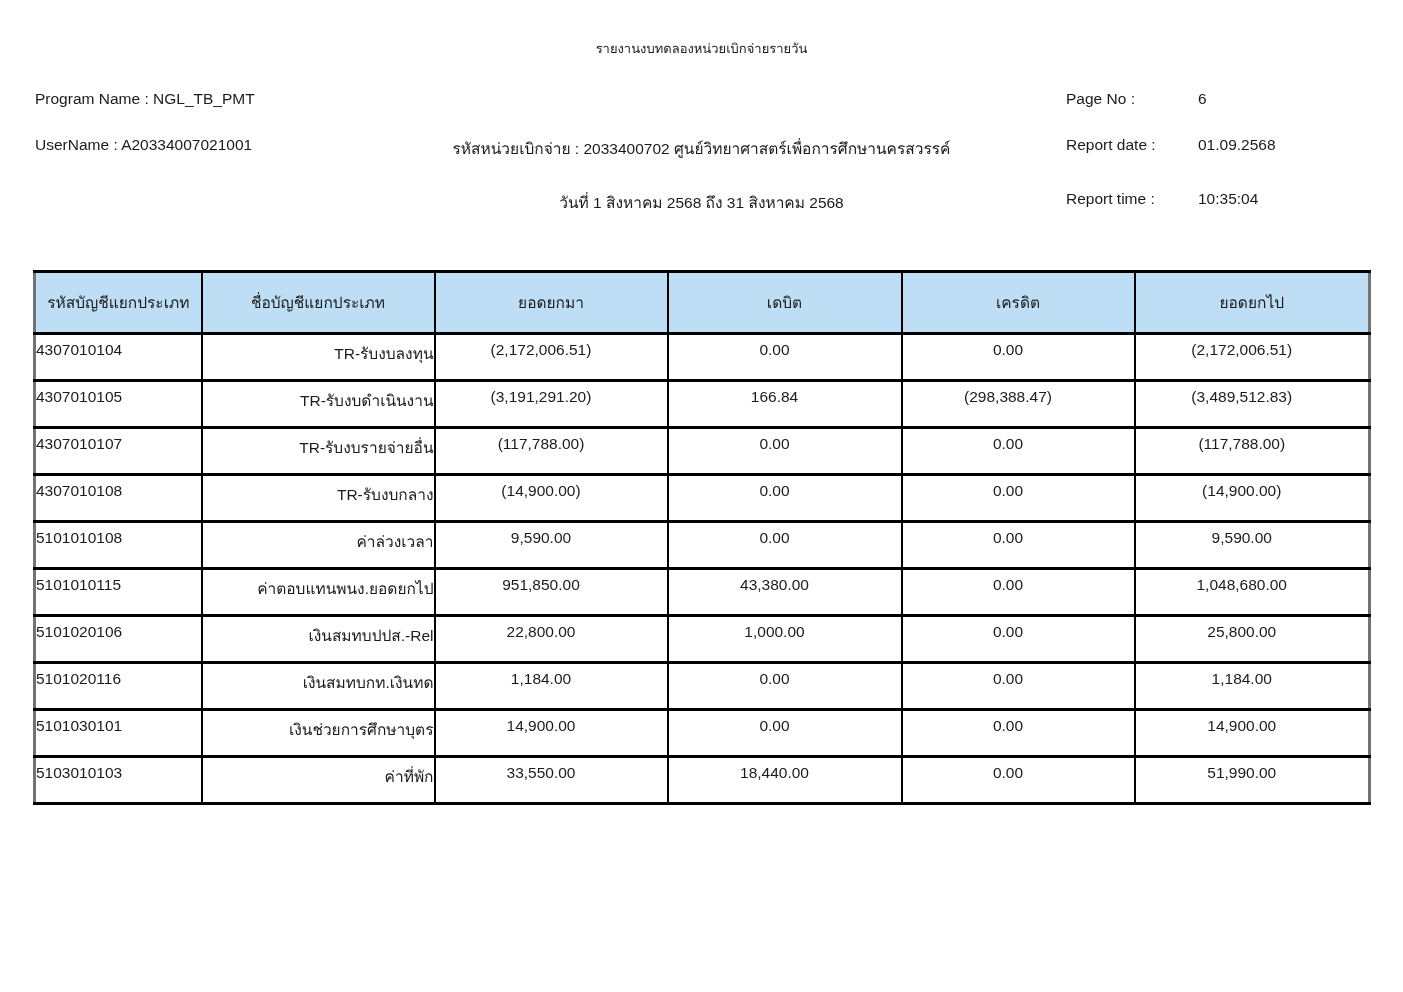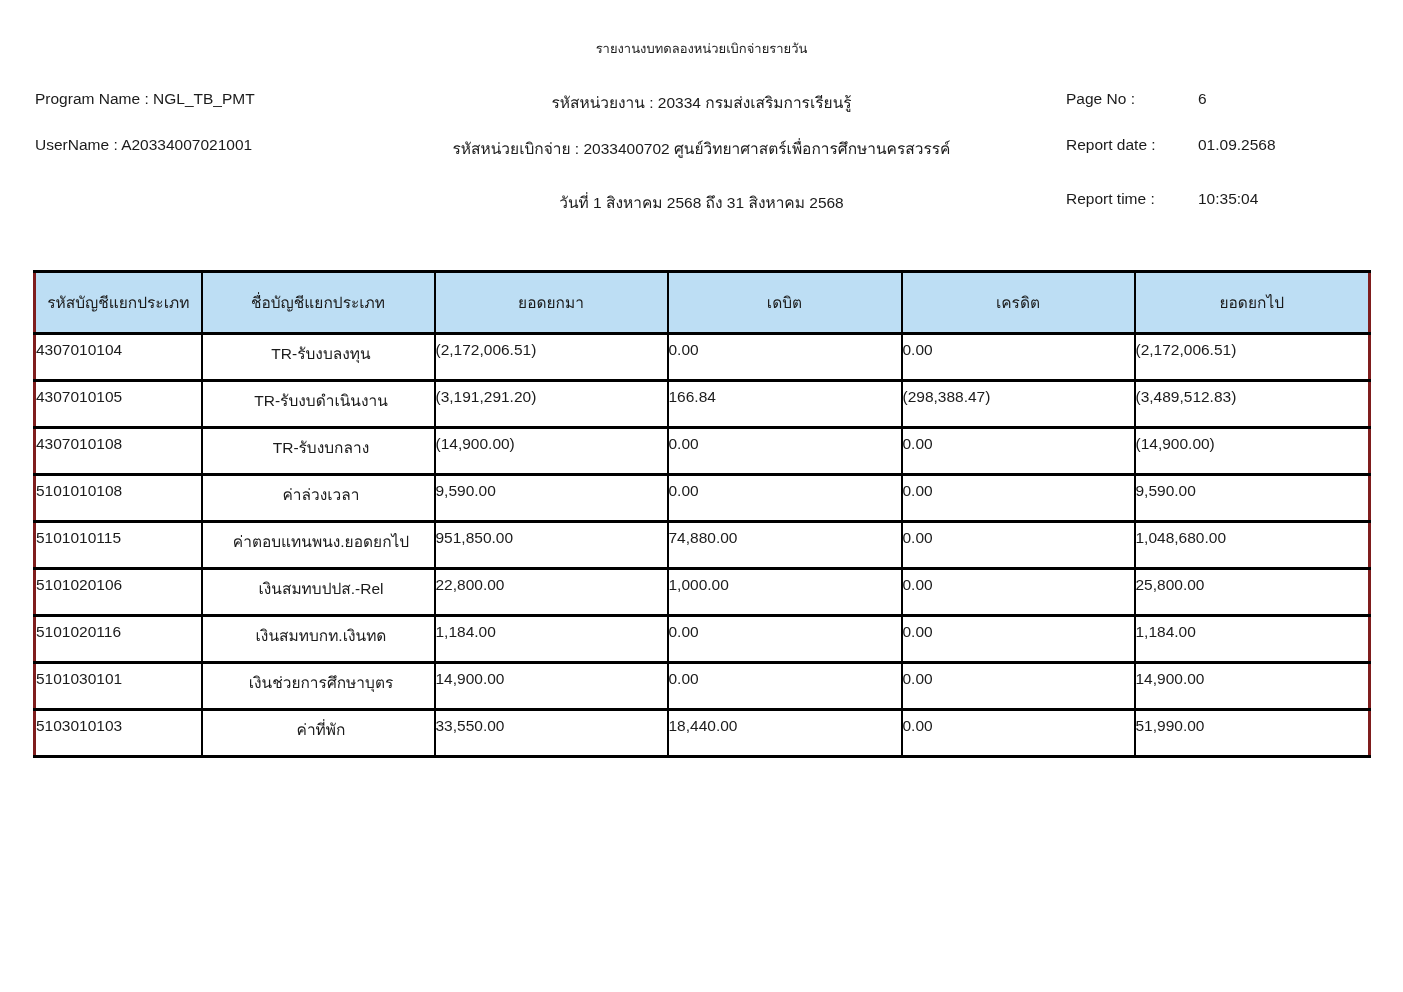--- a/index.html
+++ b/index.html
@@ -29,46 +29,45 @@
     border-collapse: collapse; table-layout: fixed;
     width: 1335px;
     font-size: 15.5px;
   }
   .report-table th, .report-table td {
     border-left: 2px solid #000;
     border-right: 2px solid #000;
     border-top: 3px solid #000;
     border-bottom: 3px solid #000;
   }
-  .report-table { border: 3px solid #7f1d1d; }
+  .report-table { border: 3px solid #737373; }
   .report-table th {
     background: var(--header-bg, #BDDEF4);
     height: 62px;
     font-weight: normal;
     text-align: center;
     vertical-align: middle;
   }
   .report-table td {
     height: 47px;
     vertical-align: top;
     padding-top: 6px;
     background: #ffffff;
   }
   td.code { text-align: left;  }
-  td.name { text-align: center;  padding-left: 6px; }
-  td.num  { text-align: left; padding-right: 20px; }
+  td.name { text-align: right;  padding-left: 6px; }
+  td.num  { text-align: center; padding-right: 20px; }
 </style>
 </head>
 <body>
 
 <div class="page-title">รายงานงบทดลองหน่วยเบิกจ่ายรายวัน</div>
 
 <div class="meta-row r1">
   <span class="meta-left">Program Name : NGL_TB_PMT</span>
-  <span class="meta-center">รหัสหน่วยงาน : 20334 กรมส่งเสริมการเรียนรู้</span>
   <span class="meta-label">Page No :</span>
   <span class="meta-value">6</span>
 </div>
 
 <div class="meta-row r2">
   <span class="meta-left">UserName : A20334007021001</span>
   <span class="meta-center">รหัสหน่วยเบิกจ่าย : 2033400702 ศูนย์วิทยาศาสตร์เพื่อการศึกษานครสวรรค์</span>
   <span class="meta-label">Report date :</span>
   <span class="meta-value">01.09.2568</span>
 </div>
@@ -110,20 +109,28 @@
 
   <tr>
     <td class="code">4307010105</td>
     <td class="name">TR-รับงบดำเนินงาน</td>
     <td class="num">(3,191,291.20)</td>
     <td class="num">166.84</td>
     <td class="num">(298,388.47)</td>
     <td class="num">(3,489,512.83)</td>
   </tr>
 
+  <tr>
+    <td class="code">4307010107</td>
+    <td class="name">TR-รับงบรายจ่ายอื่น</td>
+    <td class="num">(117,788.00)</td>
+    <td class="num">0.00</td>
+    <td class="num">0.00</td>
+    <td class="num">(117,788.00)</td>
+  </tr>
 
   <tr>
     <td class="code">4307010108</td>
     <td class="name">TR-รับงบกลาง</td>
     <td class="num">(14,900.00)</td>
     <td class="num">0.00</td>
     <td class="num">0.00</td>
     <td class="num">(14,900.00)</td>
   </tr>
 
@@ -133,21 +140,21 @@
     <td class="num">9,590.00</td>
     <td class="num">0.00</td>
     <td class="num">0.00</td>
     <td class="num">9,590.00</td>
   </tr>
 
   <tr>
     <td class="code">5101010115</td>
     <td class="name">ค่าตอบแทนพนง.ยอดยกไป</td>
     <td class="num">951,850.00</td>
-    <td class="num">74,880.00</td>
+    <td class="num">43,380.00</td>
     <td class="num">0.00</td>
     <td class="num">1,048,680.00</td>
   </tr>
 
   <tr>
     <td class="code">5101020106</td>
     <td class="name">เงินสมทบปปส.-Rel</td>
     <td class="num">22,800.00</td>
     <td class="num">1,000.00</td>
     <td class="num">0.00</td>

